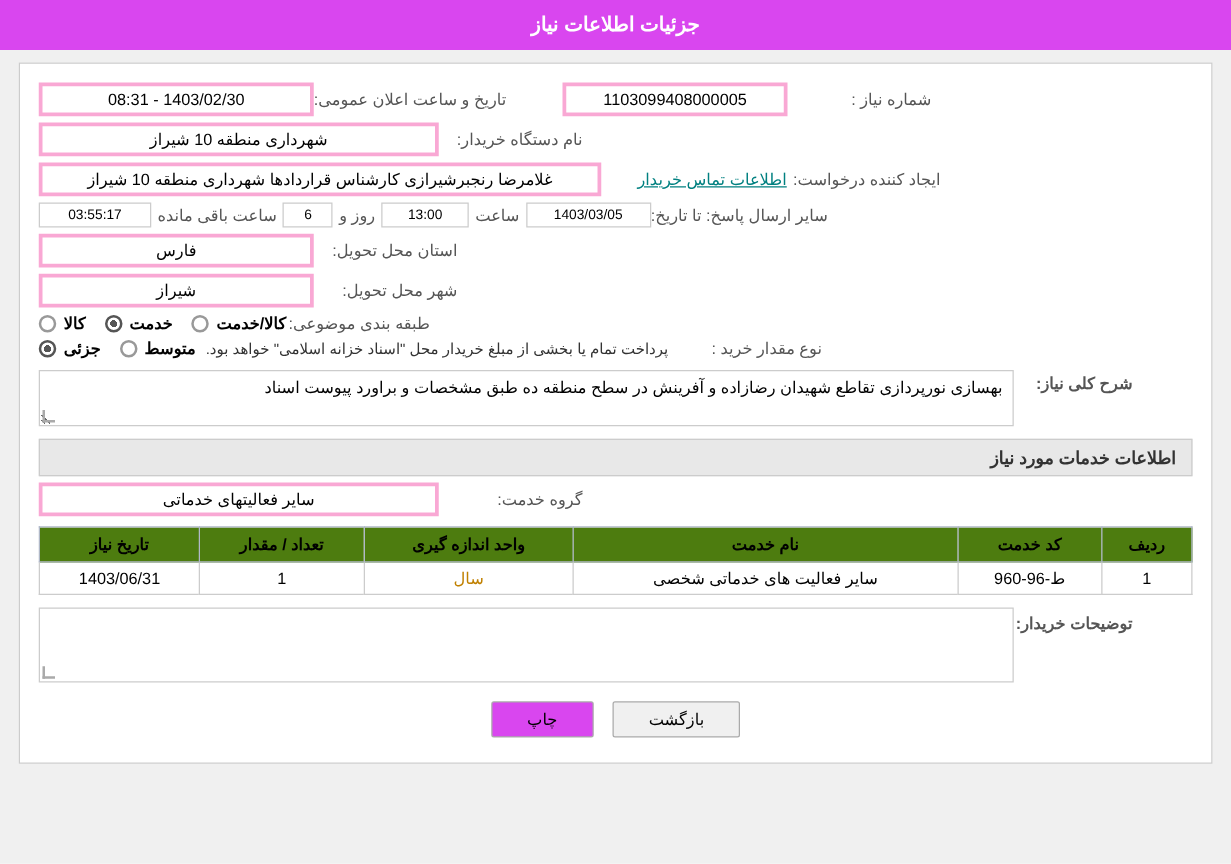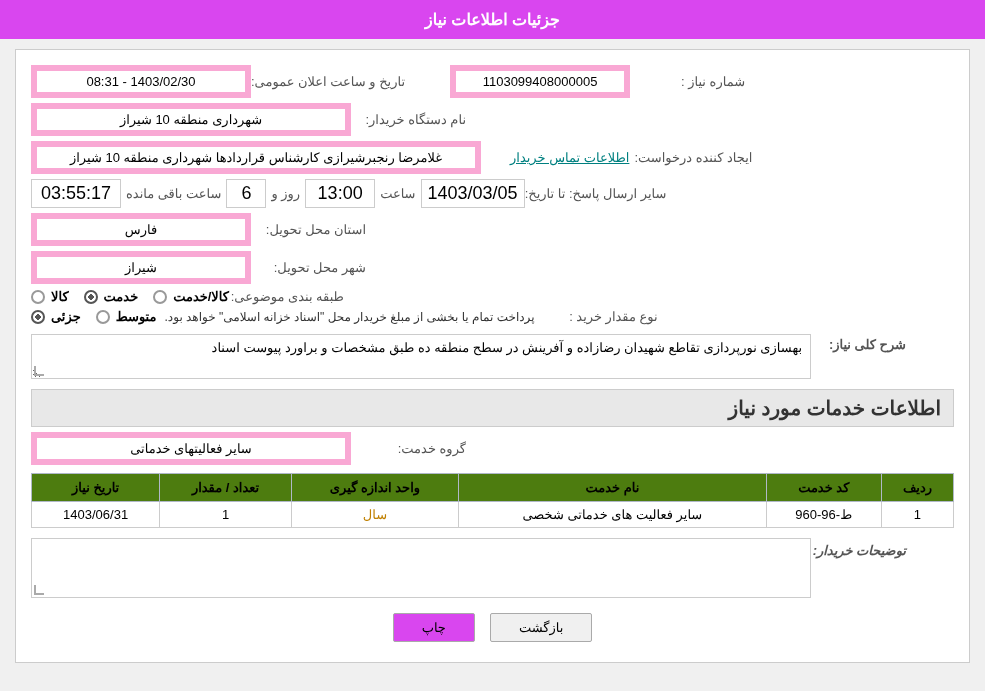--- a/index.html
+++ b/index.html
@@ -37,21 +37,21 @@
       justify-content: flex-end;
     }
     .label {
       color: #555;
       white-space: nowrap;
       padding-right: 5px;
       min-width: 120px;
       text-align: right;
     }
     .value-box {
-      border: 6px solid #f9a8d4;
+      border: 3px solid #f9a8d4;
       background: #fff;
       padding: 3px 6px;
       min-width: 180px;
       text-align: center;
       font-size: 13px;
     }
     .value-box.wide { min-width: 320px; }
     .value-box.xwide { min-width: 450px; }
     .value-box.medium { min-width: 220px; }
     .link-text {
@@ -59,21 +59,21 @@
       text-decoration: underline;
       cursor: pointer;
       padding: 0 5px;
       margin-left: 24px;
     }
     .small-box {
       border: 1px solid #ccc;
       background: #fff;
       padding: 3px 6px;
       text-align: center;
-      font-size: 18px;
+      font-size: 11px;
     }
     .datetime-label {
       color: #555;
       padding: 0 5px;
       white-space: nowrap;
     }
     
     .deadline-row {
       display: flex;
       align-items: center;
@@ -149,21 +149,21 @@
       direction: rtl;
       resize: vertical;
       overflow: hidden;
     }
     
     .section-title {
       background: #e8e8e8;
       border: 1px solid #ccc;
       padding: 6px 12px;
       font-weight: bold;
-      font-size: 20px;
+      font-size: 14px;
       color: #333;
       margin: 10px 0 5px 0;
       text-align: right;
     }
     
     .service-row {
       display: flex;
       align-items: center;
       margin: 5px 0;
       justify-content: flex-end;
@@ -195,21 +195,20 @@
       align-items: flex-start;
       justify-content: flex-end;
     }
     .buyer-label {
       color: #555;
       min-width: 100px;
       text-align: right;
       padding-right: 5px;
       padding-top: 5px;
       font-weight: bold;
-      font-style: italic;
     }
     .comment-box {
       border: 1px solid #ccc;
       background: #fff;
       width: 780px;
       min-height: 60px;
       position: relative;
     }
     .comment-resize {
       position: absolute;

